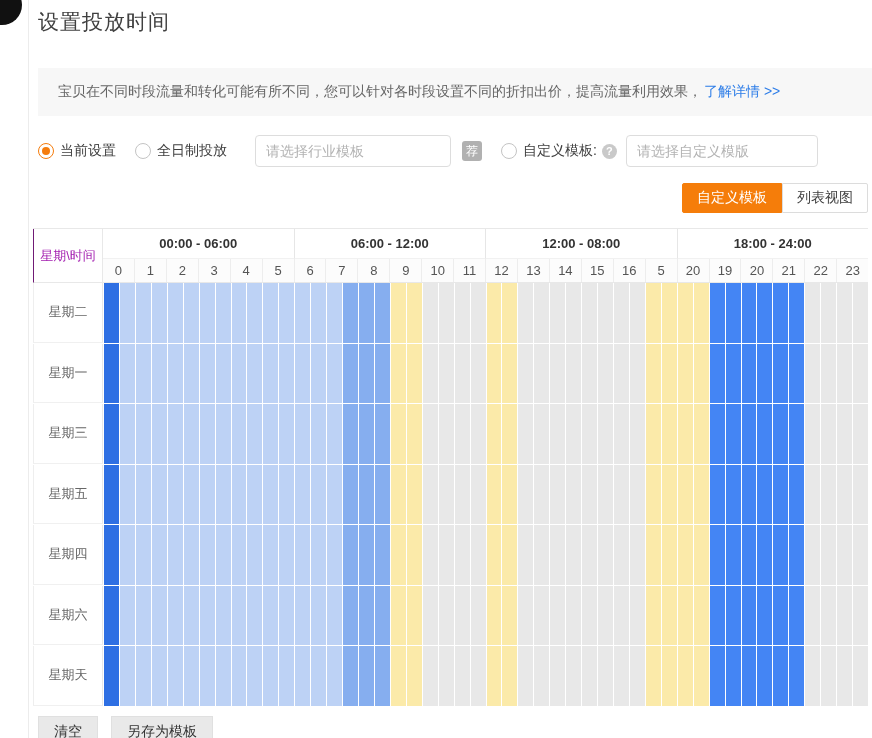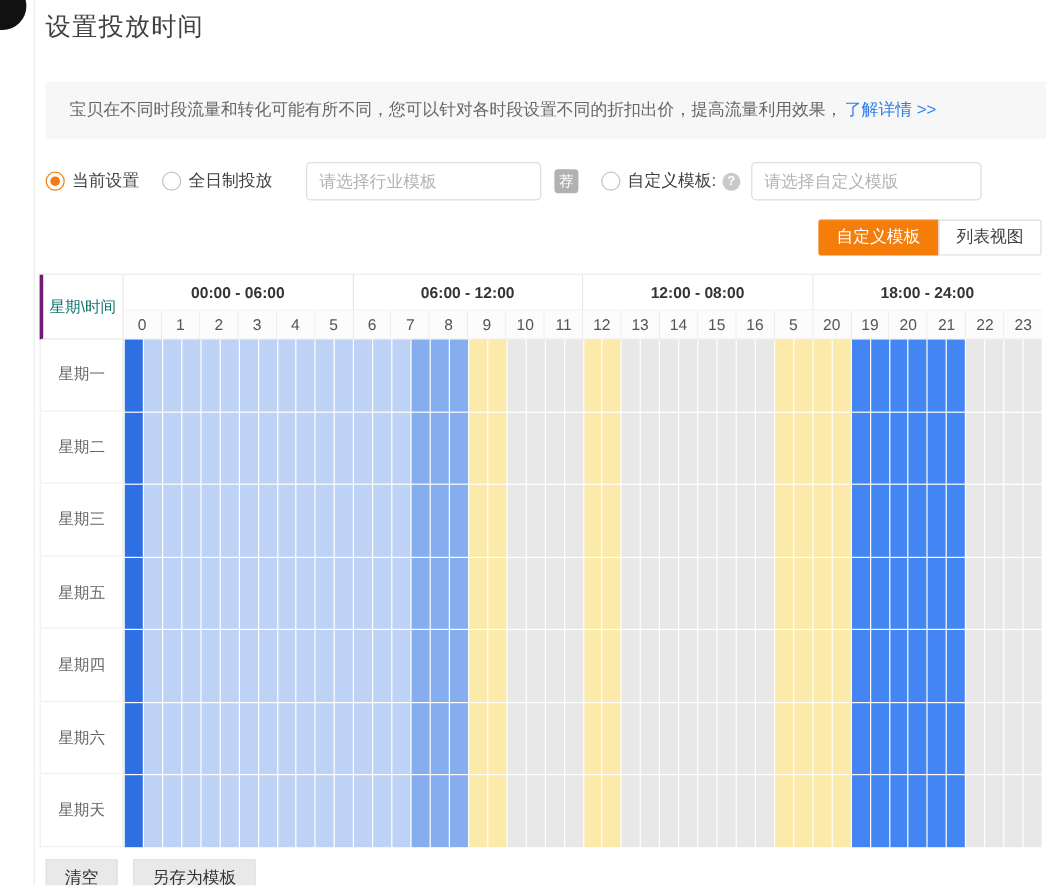--- a/index.html
+++ b/index.html
@@ -20,21 +20,21 @@
   .tpl-input::placeholder{color:#b3b3b3;}
   .input-industry{width:196px;}
   .input-custom{width:192px;}
   .badge{width:20px;height:20px;margin-left:11px;background:#b1b1b1;border-radius:3px;color:#fff;font-size:12px;display:flex;align-items:center;justify-content:center;flex:0 0 auto;}
   .help{width:15px;height:15px;margin-left:5px;border-radius:50%;background:#c9c9c9;color:#fff;font-size:11px;font-weight:bold;display:flex;align-items:center;justify-content:center;flex:0 0 auto;cursor:pointer;}
   .view-tabs{position:absolute;right:4px;top:183px;display:flex;height:30px;font-size:14px;}
   .vtab{padding:0 14px;display:flex;align-items:center;justify-content:center;background:#fff;border:1px solid #dcdcdc;color:#404040;cursor:pointer;box-sizing:border-box;}
   .vtab.active{background:#f57d0a;border-color:#f57d0a;color:#fff;border-radius:2px 0 0 2px;}
   .vtab:last-child{border-radius:0 2px 2px 0;}
   .sched{position:absolute;left:33px;top:228px;width:835px;border-top:1px solid #e8e8e8;box-sizing:border-box;}
-  .corner{position:absolute;left:0;top:0;width:70px;height:54px;border-left:3px solid #701a75;border-right:1px solid #e8e8e8;border-bottom:1px solid #e8e8e8;background:#fff;display:flex;align-items:center;justify-content:center;font-size:13px;color:#0f766e;box-sizing:border-box;}
+  .corner{position:absolute;left:0;top:0;width:70px;height:54px;border-left:1px solid #701a75;border-right:1px solid #e8e8e8;border-bottom:1px solid #e8e8e8;background:#fff;display:flex;align-items:center;justify-content:center;font-size:13px;color:#a21caf;box-sizing:border-box;}
   .range-row{display:flex;margin-left:70px;height:30px;}
   .range-cell{flex:1;display:flex;align-items:center;justify-content:center;font-size:13px;font-weight:bold;color:#333;background:#fff;border-right:1px solid #e6e6e6;border-bottom:1px solid #f1f1f1;box-sizing:border-box;}
   .range-cell:last-child{border-right:none;}
   .hour-row{display:flex;margin-left:70px;height:24px;border-bottom:1px solid #e8e8e8;box-sizing:border-box;}
   .hour-cell{flex:1;display:flex;align-items:center;justify-content:center;font-size:13px;color:#555;background:#fcfcfc;border-right:1px solid #ededed;box-sizing:border-box;}
   .hour-cell:last-child{border-right:none;}
   .day-row{display:flex;height:59.5px;margin-bottom:1px;}
   .day-label{flex:0 0 70px;width:70px;display:flex;align-items:center;justify-content:center;font-size:13px;color:#666;background:#fff;border-left:1px solid #eee;border-right:1px solid #e8e8e8;border-bottom:1px solid #f0f0f0;box-sizing:border-box;margin-right:1px;}
   .cells{display:flex;flex:1;gap:1px;}
   .cell{flex:1;cursor:pointer;}
@@ -112,74 +112,74 @@
         <div class="hour-cell">5</div>
         <div class="hour-cell">20</div>
         <div class="hour-cell">19</div>
         <div class="hour-cell">20</div>
         <div class="hour-cell">21</div>
         <div class="hour-cell">22</div>
         <div class="hour-cell">23</div>
       </div>
     <div id="grid-body">
         <div class="day-row">
+          <div class="day-label">星期二</div>
+          <div class="cells">
+            <div class="cell" style="background: rgb(46, 111, 227);"></div>
+            <div class="cell" style="background: rgb(189, 210, 245);"></div>
+            <div class="cell" style="background: rgb(189, 210, 245);"></div>
+            <div class="cell" style="background: rgb(189, 210, 245);"></div>
+            <div class="cell" style="background: rgb(189, 210, 245);"></div>
+            <div class="cell" style="background: rgb(189, 210, 245);"></div>
+            <div class="cell" style="background: rgb(189, 210, 245);"></div>
+            <div class="cell" style="background: rgb(189, 210, 245);"></div>
+            <div class="cell" style="background: rgb(189, 210, 245);"></div>
+            <div class="cell" style="background: rgb(189, 210, 245);"></div>
+            <div class="cell" style="background: rgb(189, 210, 245);"></div>
+            <div class="cell" style="background: rgb(189, 210, 245);"></div>
+            <div class="cell" style="background: rgb(189, 210, 245);"></div>
+            <div class="cell" style="background: rgb(189, 210, 245);"></div>
+            <div class="cell" style="background: rgb(189, 210, 245);"></div>
+            <div class="cell" style="background: rgb(134, 174, 239);"></div>
+            <div class="cell" style="background: rgb(134, 174, 239);"></div>
+            <div class="cell" style="background: rgb(134, 174, 239);"></div>
+            <div class="cell" style="background: rgb(251, 234, 169);"></div>
+            <div class="cell" style="background: rgb(251, 234, 169);"></div>
+            <div class="cell" style="background: rgb(232, 232, 232);"></div>
+            <div class="cell" style="background: rgb(232, 232, 232);"></div>
+            <div class="cell" style="background: rgb(232, 232, 232);"></div>
+            <div class="cell" style="background: rgb(232, 232, 232);"></div>
+            <div class="cell" style="background: rgb(251, 234, 169);"></div>
+            <div class="cell" style="background: rgb(251, 234, 169);"></div>
+            <div class="cell" style="background: rgb(232, 232, 232);"></div>
+            <div class="cell" style="background: rgb(232, 232, 232);"></div>
+            <div class="cell" style="background: rgb(232, 232, 232);"></div>
+            <div class="cell" style="background: rgb(232, 232, 232);"></div>
+            <div class="cell" style="background: rgb(232, 232, 232);"></div>
+            <div class="cell" style="background: rgb(232, 232, 232);"></div>
+            <div class="cell" style="background: rgb(232, 232, 232);"></div>
+            <div class="cell" style="background: rgb(232, 232, 232);"></div>
+            <div class="cell" style="background: rgb(251, 234, 169);"></div>
+            <div class="cell" style="background: rgb(251, 234, 169);"></div>
+            <div class="cell" style="background: rgb(251, 234, 169);"></div>
+            <div class="cell" style="background: rgb(251, 234, 169);"></div>
+            <div class="cell" style="background: rgb(68, 133, 244);"></div>
+            <div class="cell" style="background: rgb(68, 133, 244);"></div>
+            <div class="cell" style="background: rgb(68, 133, 244);"></div>
+            <div class="cell" style="background: rgb(68, 133, 244);"></div>
+            <div class="cell" style="background: rgb(68, 133, 244);"></div>
+            <div class="cell" style="background: rgb(68, 133, 244);"></div>
+            <div class="cell" style="background: rgb(232, 232, 232);"></div>
+            <div class="cell" style="background: rgb(232, 232, 232);"></div>
+            <div class="cell" style="background: rgb(232, 232, 232);"></div>
+            <div class="cell" style="background: rgb(232, 232, 232);"></div>
+          </div>
+        </div>
+        <div class="day-row">
           <div class="day-label">星期一</div>
-          <div class="cells">
-            <div class="cell" style="background: rgb(46, 111, 227);"></div>
-            <div class="cell" style="background: rgb(189, 210, 245);"></div>
-            <div class="cell" style="background: rgb(189, 210, 245);"></div>
-            <div class="cell" style="background: rgb(189, 210, 245);"></div>
-            <div class="cell" style="background: rgb(189, 210, 245);"></div>
-            <div class="cell" style="background: rgb(189, 210, 245);"></div>
-            <div class="cell" style="background: rgb(189, 210, 245);"></div>
-            <div class="cell" style="background: rgb(189, 210, 245);"></div>
-            <div class="cell" style="background: rgb(189, 210, 245);"></div>
-            <div class="cell" style="background: rgb(189, 210, 245);"></div>
-            <div class="cell" style="background: rgb(189, 210, 245);"></div>
-            <div class="cell" style="background: rgb(189, 210, 245);"></div>
-            <div class="cell" style="background: rgb(189, 210, 245);"></div>
-            <div class="cell" style="background: rgb(189, 210, 245);"></div>
-            <div class="cell" style="background: rgb(189, 210, 245);"></div>
-            <div class="cell" style="background: rgb(134, 174, 239);"></div>
-            <div class="cell" style="background: rgb(134, 174, 239);"></div>
-            <div class="cell" style="background: rgb(134, 174, 239);"></div>
-            <div class="cell" style="background: rgb(251, 234, 169);"></div>
-            <div class="cell" style="background: rgb(251, 234, 169);"></div>
-            <div class="cell" style="background: rgb(232, 232, 232);"></div>
-            <div class="cell" style="background: rgb(232, 232, 232);"></div>
-            <div class="cell" style="background: rgb(232, 232, 232);"></div>
-            <div class="cell" style="background: rgb(232, 232, 232);"></div>
-            <div class="cell" style="background: rgb(251, 234, 169);"></div>
-            <div class="cell" style="background: rgb(251, 234, 169);"></div>
-            <div class="cell" style="background: rgb(232, 232, 232);"></div>
-            <div class="cell" style="background: rgb(232, 232, 232);"></div>
-            <div class="cell" style="background: rgb(232, 232, 232);"></div>
-            <div class="cell" style="background: rgb(232, 232, 232);"></div>
-            <div class="cell" style="background: rgb(232, 232, 232);"></div>
-            <div class="cell" style="background: rgb(232, 232, 232);"></div>
-            <div class="cell" style="background: rgb(232, 232, 232);"></div>
-            <div class="cell" style="background: rgb(232, 232, 232);"></div>
-            <div class="cell" style="background: rgb(251, 234, 169);"></div>
-            <div class="cell" style="background: rgb(251, 234, 169);"></div>
-            <div class="cell" style="background: rgb(251, 234, 169);"></div>
-            <div class="cell" style="background: rgb(251, 234, 169);"></div>
-            <div class="cell" style="background: rgb(68, 133, 244);"></div>
-            <div class="cell" style="background: rgb(68, 133, 244);"></div>
-            <div class="cell" style="background: rgb(68, 133, 244);"></div>
-            <div class="cell" style="background: rgb(68, 133, 244);"></div>
-            <div class="cell" style="background: rgb(68, 133, 244);"></div>
-            <div class="cell" style="background: rgb(68, 133, 244);"></div>
-            <div class="cell" style="background: rgb(232, 232, 232);"></div>
-            <div class="cell" style="background: rgb(232, 232, 232);"></div>
-            <div class="cell" style="background: rgb(232, 232, 232);"></div>
-            <div class="cell" style="background: rgb(232, 232, 232);"></div>
-          </div>
-        </div>
-        <div class="day-row">
-          <div class="day-label">星期二</div>
           <div class="cells">
             <div class="cell" style="background: rgb(46, 111, 227);"></div>
             <div class="cell" style="background: rgb(189, 210, 245);"></div>
             <div class="cell" style="background: rgb(189, 210, 245);"></div>
             <div class="cell" style="background: rgb(189, 210, 245);"></div>
             <div class="cell" style="background: rgb(189, 210, 245);"></div>
             <div class="cell" style="background: rgb(189, 210, 245);"></div>
             <div class="cell" style="background: rgb(189, 210, 245);"></div>
             <div class="cell" style="background: rgb(189, 210, 245);"></div>
             <div class="cell" style="background: rgb(189, 210, 245);"></div>

